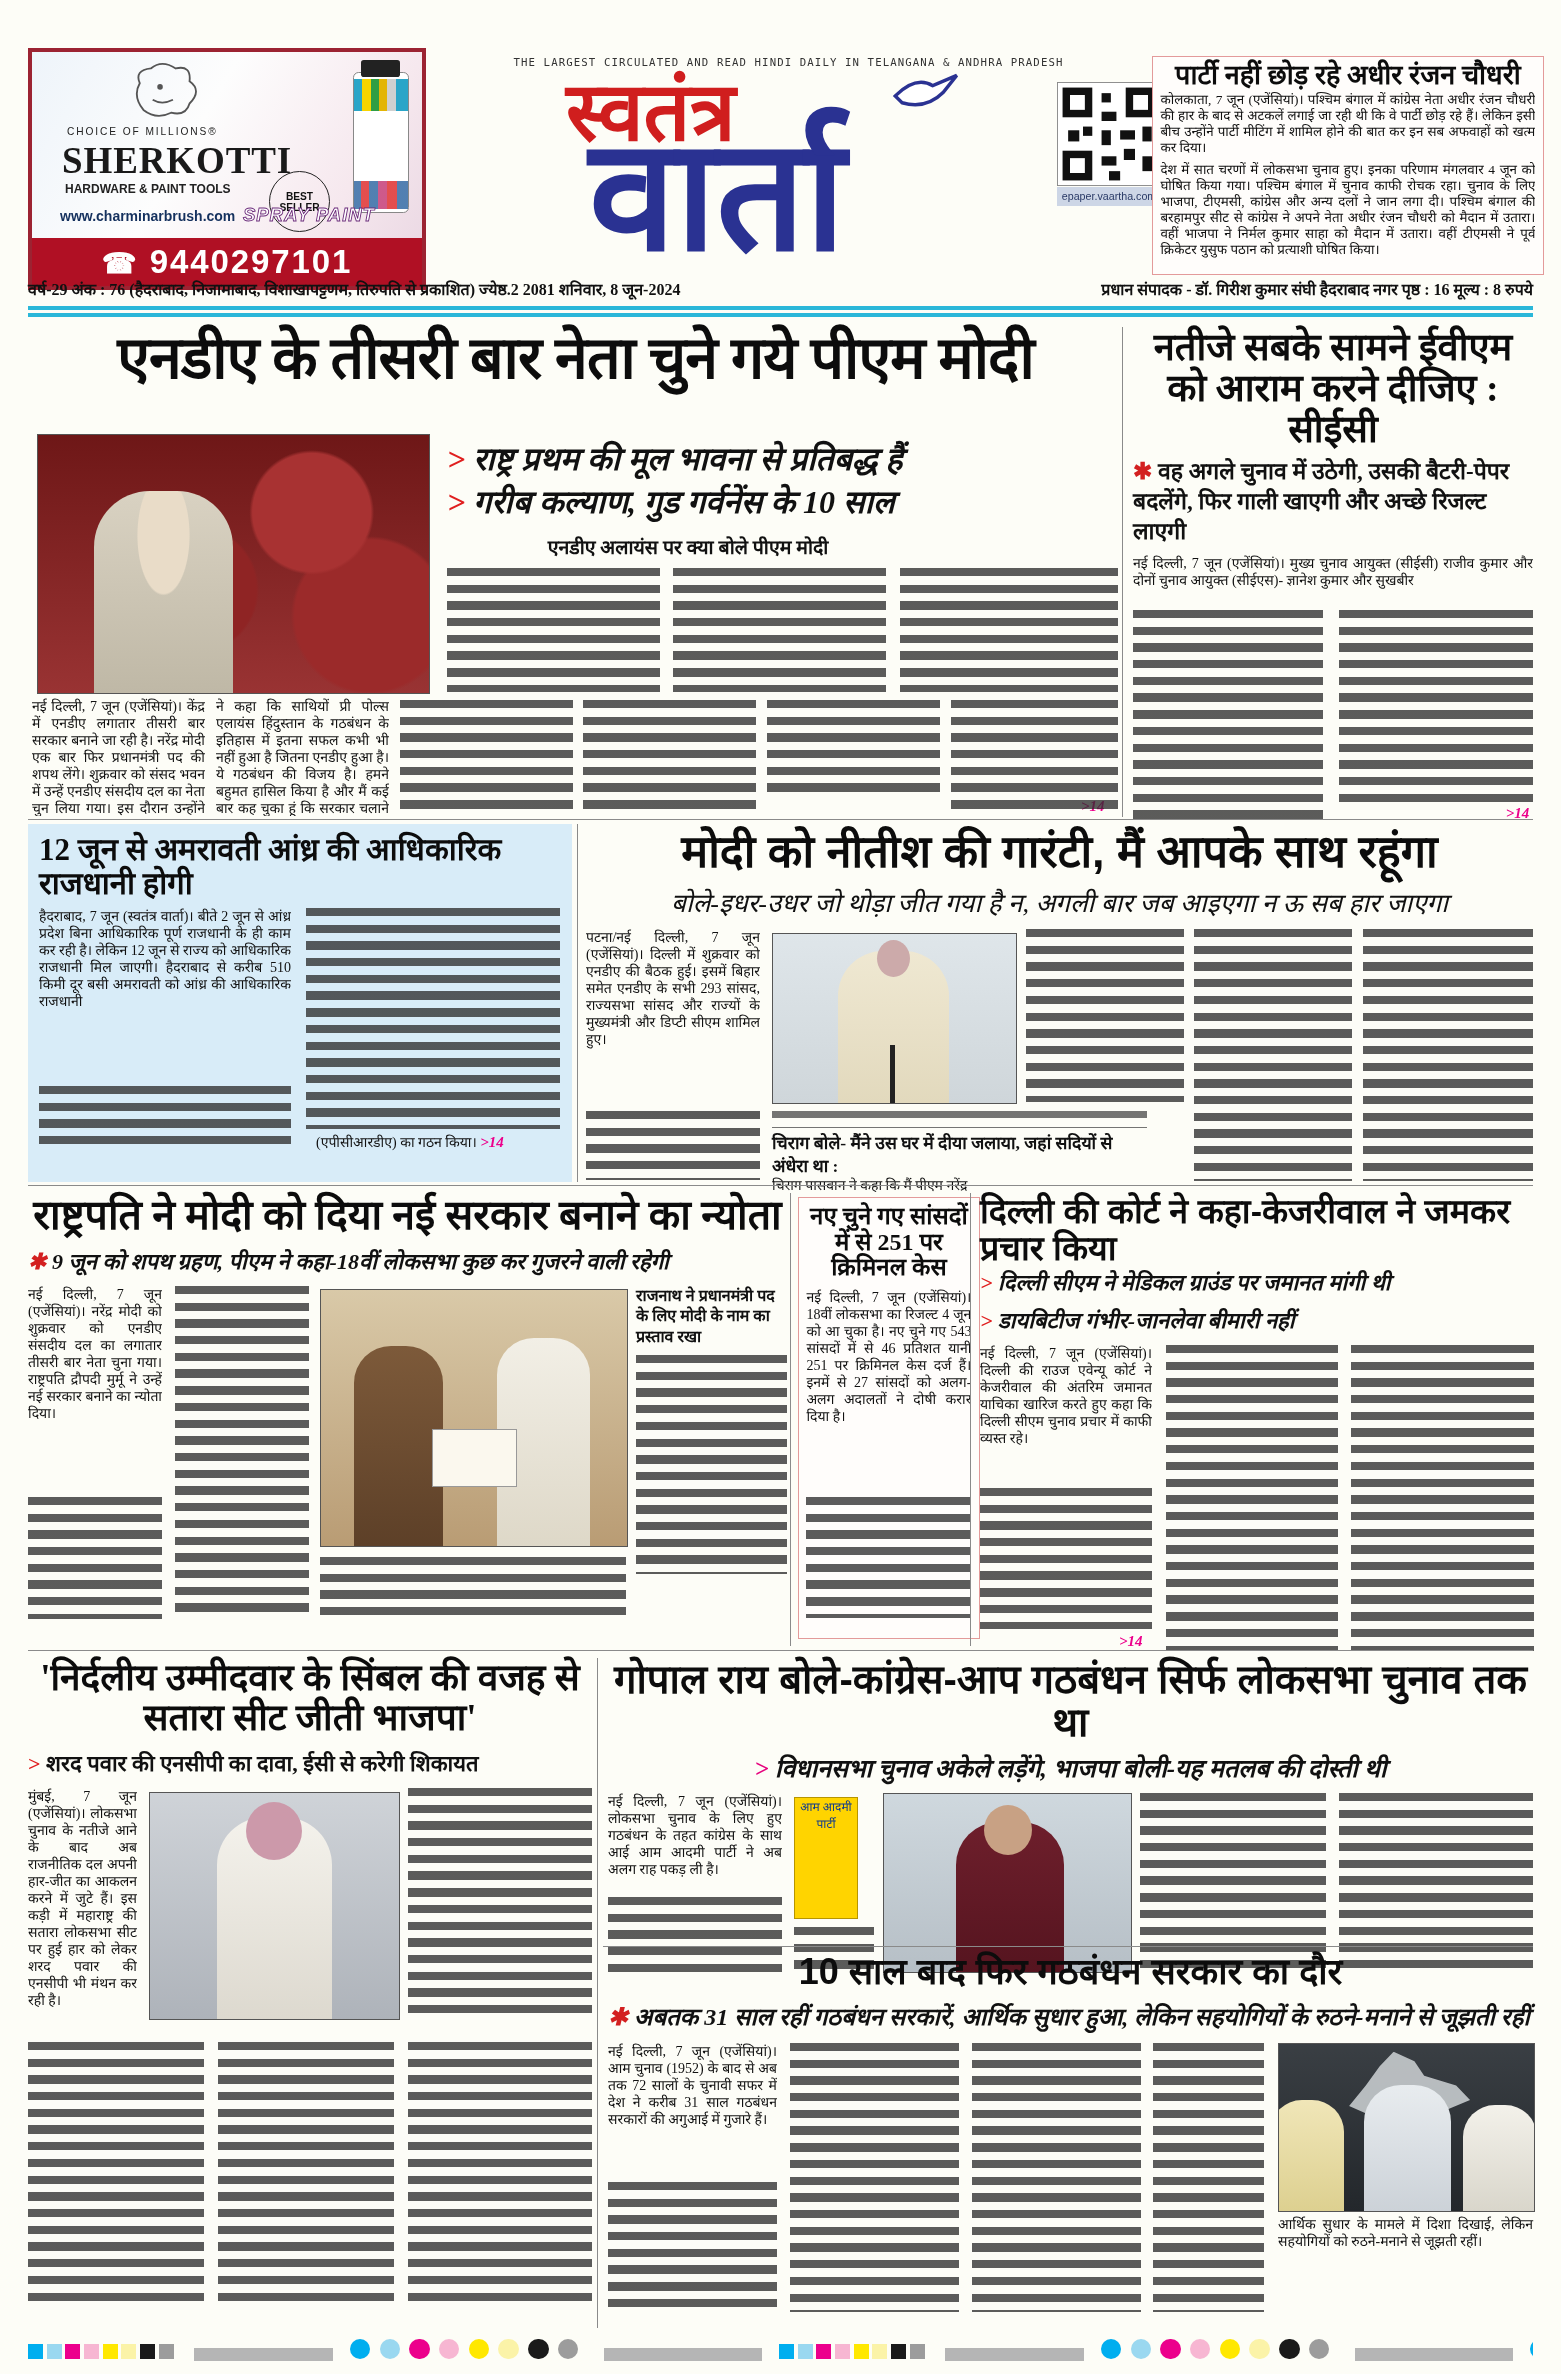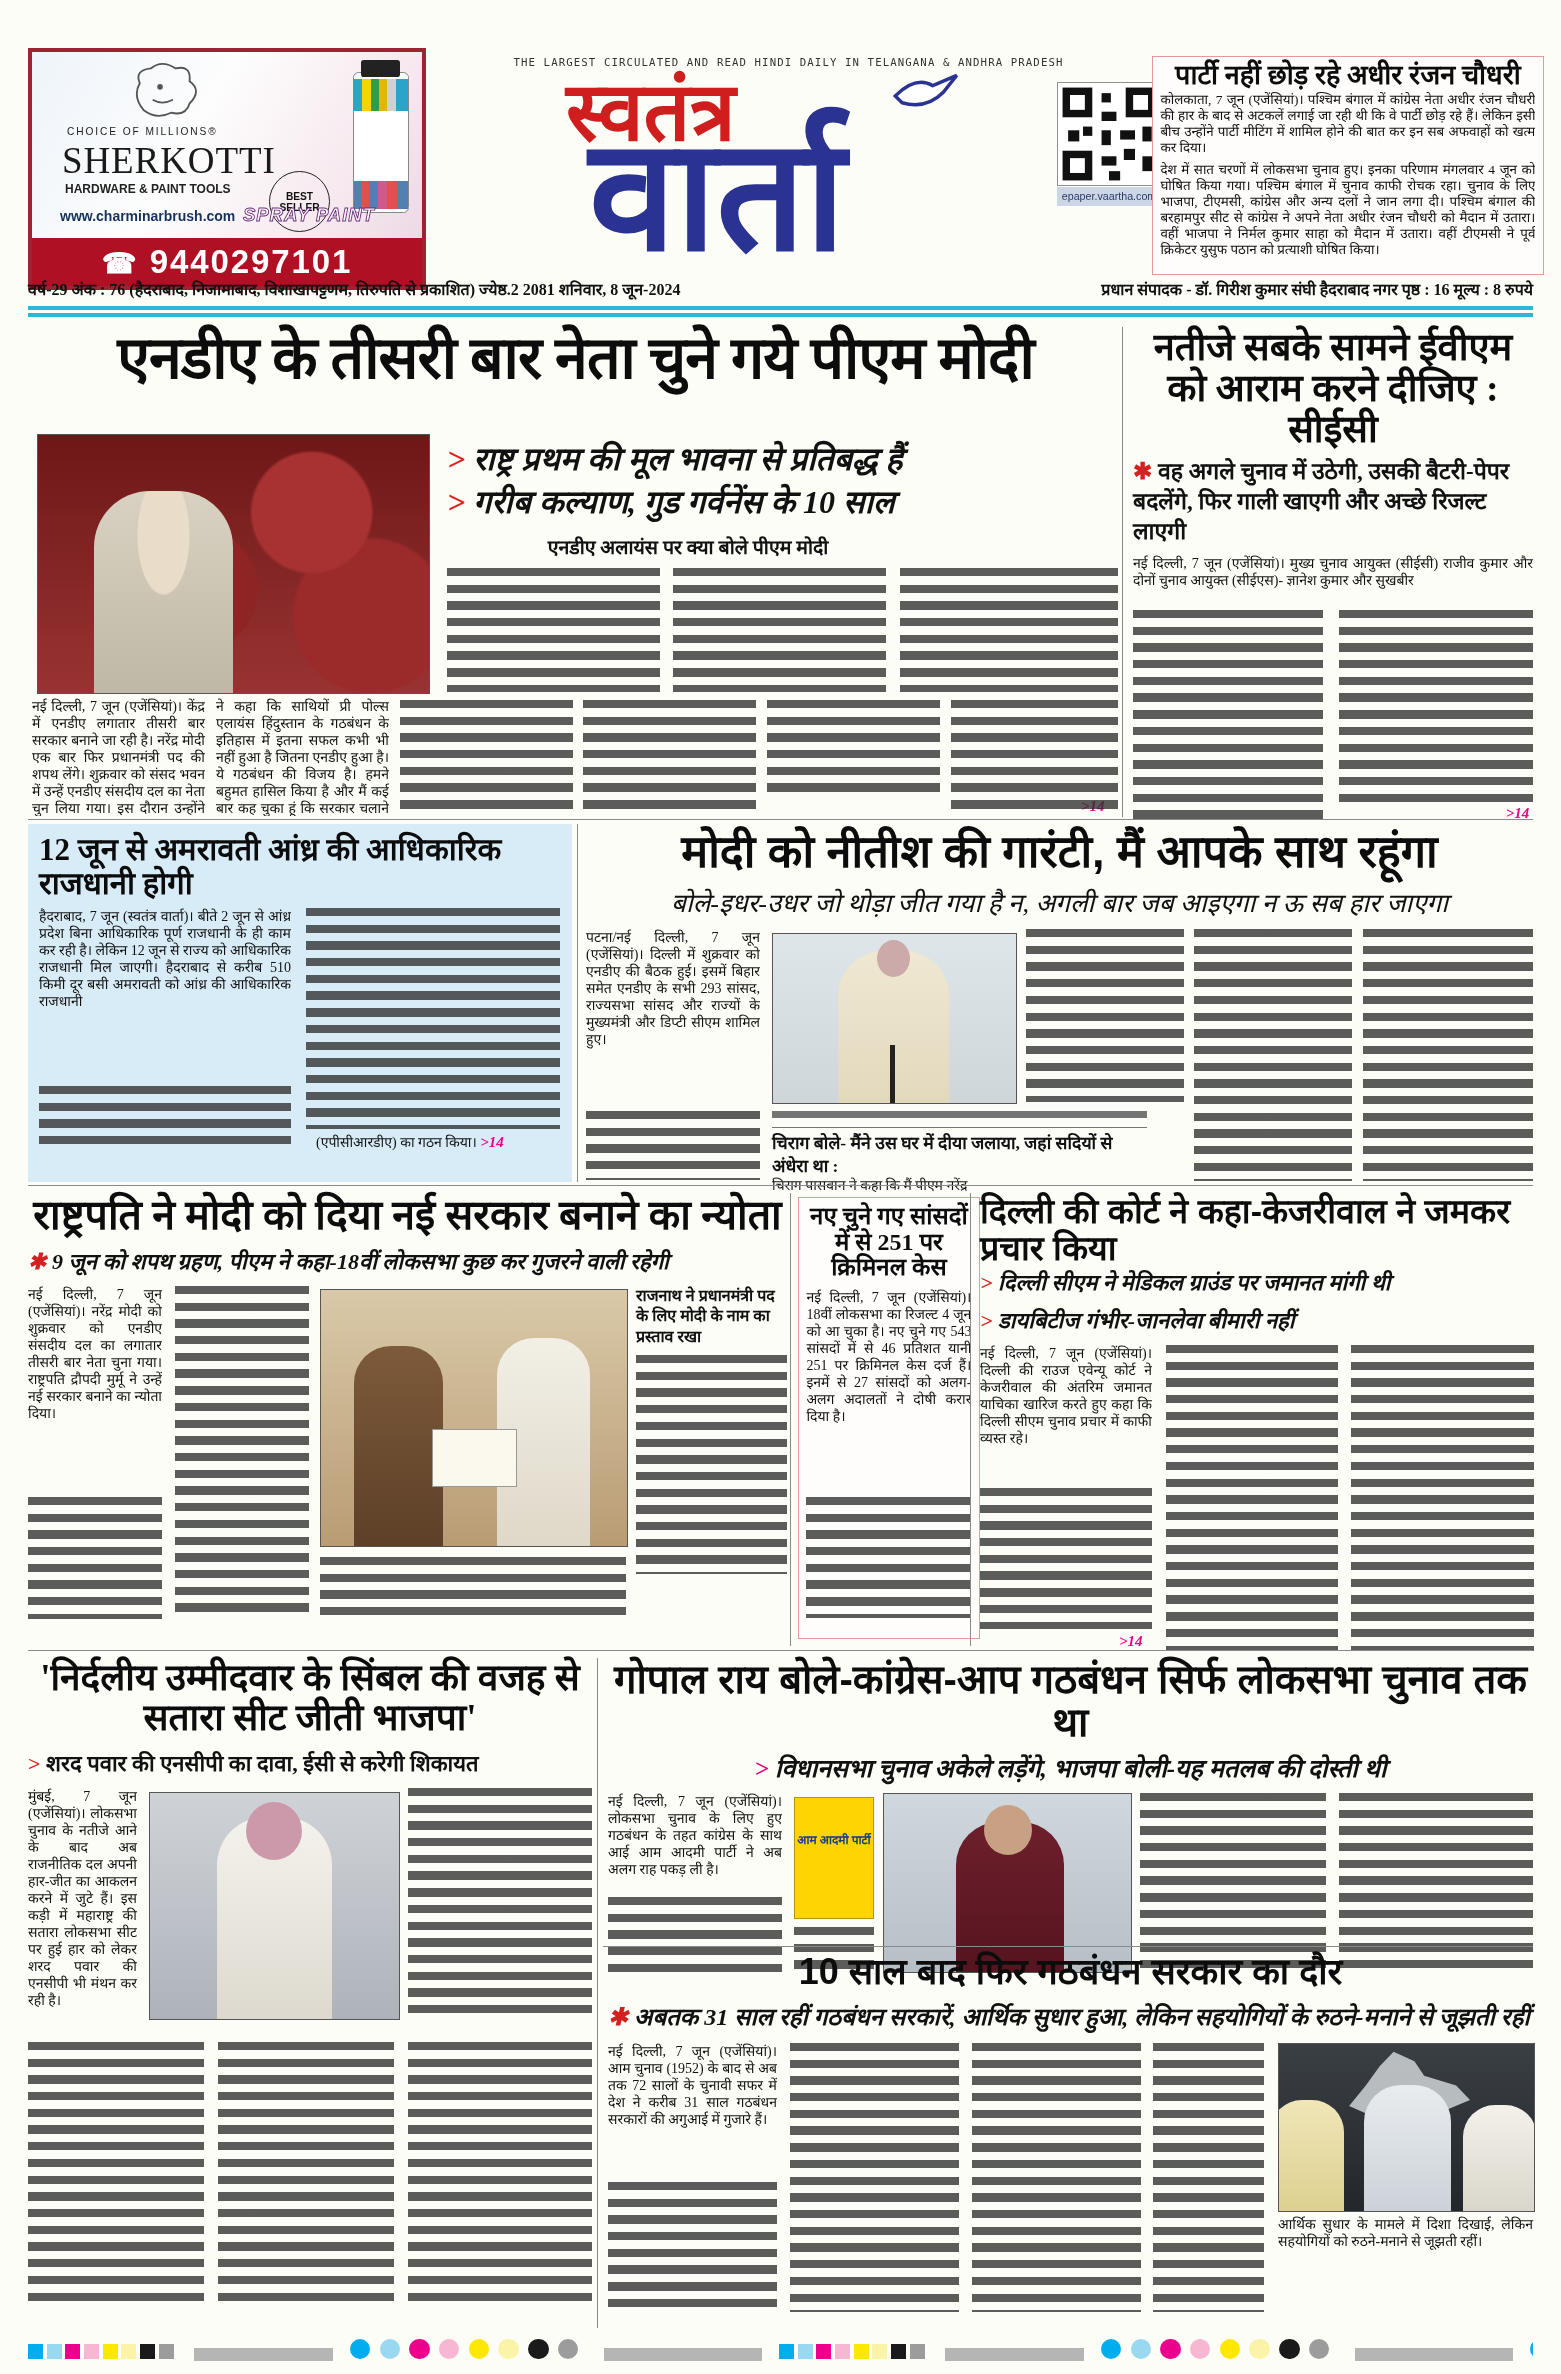--- a/index.html
+++ b/index.html
@@ -17,21 +17,21 @@
   .cont-mark{color:#ec008c;font-weight:700;font-size:15px;font-style:italic;}
   .rule-h{position:absolute;background:#8a8a8a;height:0.9px;}
   .rule-v{position:absolute;background:#8a8a8a;width:0.9px;}
   .photo{position:absolute;overflow:hidden;border:0.9px solid #555;}
   .crosshead{font-weight:700;text-align:center;line-height:1.25;}
   
   #ad-box{left:28px;top:48px;width:390px;height:234px;border:4.6px solid #9c2332;
           background:linear-gradient(120deg,#eef4fa 0%,#fdfdfd 40%,#f6e8ee 75%,#e9d6e2 100%);}
   #ad-phone{position:absolute;left:0;bottom:0;width:100%;height:48px;background:#b01024;color:#fff;
             font-family:"Liberation Sans",sans-serif;font-weight:700;font-size:33px;text-align:center;line-height:48px;letter-spacing:1.9px;}
-  .brandword{font-family:"Liberation Serif",serif;font-weight:400;font-size:37px;letter-spacing:0.9px;color:#1a1a1a;}
+  .brandword{font-family:"Liberation Serif",serif;font-weight:700;font-size:37px;letter-spacing:0.9px;color:#1a1a1a;}
   .badge{position:absolute;left:237px;top:119px;width:59px;height:59px;border:1.9px solid #222;border-radius:50%;
          font-family:"Liberation Sans",sans-serif;font-weight:700;font-size:10.2px;text-align:center;display:flex;align-items:center;justify-content:center;}
   .spraycan{position:absolute;right:13px;top:20.4px;width:54px;height:139px;background:#fff;border:0.9px solid #888;border-radius:5.6px;}
   .spraycan:before{content:"";position:absolute;left:7.4px;top:-13px;width:39px;height:16.7px;background:#222;border-radius:2.8px;}
   .drips{position:absolute;left:0;top:5.6px;width:100%;height:32px;
          background:linear-gradient(90deg,#2aa5c8 0 8.3px,#f7d400 8.3px 16.7px,#2f9e44 16.7px 25px,#e3b505 25px 33px,#d0d0d0 33px 42px,#2aa5c8 42px 52px);}
   .drips2{position:absolute;left:0;bottom:3.7px;width:100%;height:28px;
          background:linear-gradient(90deg,#27609e 0 7.4px,#d22 7.4px 15px,#27609e 15px 24px,#c2306e 24px 33px,#d22 33px 43px,#27609e 43px 52px);opacity:.8;}
   
   #tagline{left:464px;top:56px;width:649px;text-align:center;font-family:"DejaVu Sans Mono",monospace;
@@ -275,22 +275,22 @@
 
   <div class="rule-v" style="left:597px;top:1658px;height:670px;"></div>
   <div class="abs" style="left:608px;top:1658px;width:925px;">
     <div class="hl" style="font-size:40px;text-align:center;font-family:'Liberation Sans',sans-serif;">गोपाल राय बोले-कांग्रेस-आप गठबंधन सिर्फ लोकसभा चुनाव तक था</div>
     <div style="font-size:25px;font-weight:700;font-style:italic;text-align:center;margin-top:5.6px;">
       <span class="arrow-mag">&gt; </span><span>विधानसभा चुनाव अकेले लड़ेंगे, भाजपा बोली-यह मतलब की दोस्ती थी</span>
     </div>
     <div style="position:relative;height:184px;margin-top:9.3px;">
       <div class="body-txt jt abs" style="left:0;top:0;width:174px;height:184px;">नई दिल्ली, 7 जून (एजेंसियां)। लोकसभा चुनाव के लिए हुए गठबंधन के तहत कांग्रेस के साथ आई आम आदमी पार्टी ने अब अलग राह पकड़ ली है।</div>
       <div class="gk abs" style="left:0;top:104px;width:174px;height:80px;"></div>
-      <div class="abs" style="left:186px;top:3.7px;width:80px;height:122px;background:#ffd400;border:0.9px solid #b79500;
-                  font-size:12px;font-weight:700;color:#123c8c;text-align:center;padding-top:33px;box-sizing:border-box;">आम आदमी पार्टी</div>
+      <div class="abs" style="left:186px;top:3.7px;width:64px;height:122px;background:#ffd400;border:0.9px solid #b79500;
+                  font-size:12px;font-weight:400;color:#123c8c;text-align:center;box-sizing:border-box;">आम आदमी पार्टी</div>
       <div class="gk abs" style="left:186px;top:134px;width:80px;height:50px;"></div>
       <div class="photo" style="left:275px;top:0;width:247px;height:178px;background:linear-gradient(#cfd8de,#b6bfc6);">
         <div style="position:absolute;left:72px;top:28px;width:108px;height:150px;background:linear-gradient(#6e1f2c,#55141f);border-radius:43px 43px 0 0;"></div>
         <div style="position:absolute;left:100px;top:11px;width:48px;height:50px;background:#c8a184;border-radius:50%;"></div>
       </div>
       <div class="gk abs" style="left:532px;top:0;width:186px;height:184px;"></div>
       <div class="gk abs" style="left:731px;top:0;width:194px;height:184px;"></div>
     </div>
   </div>
 

